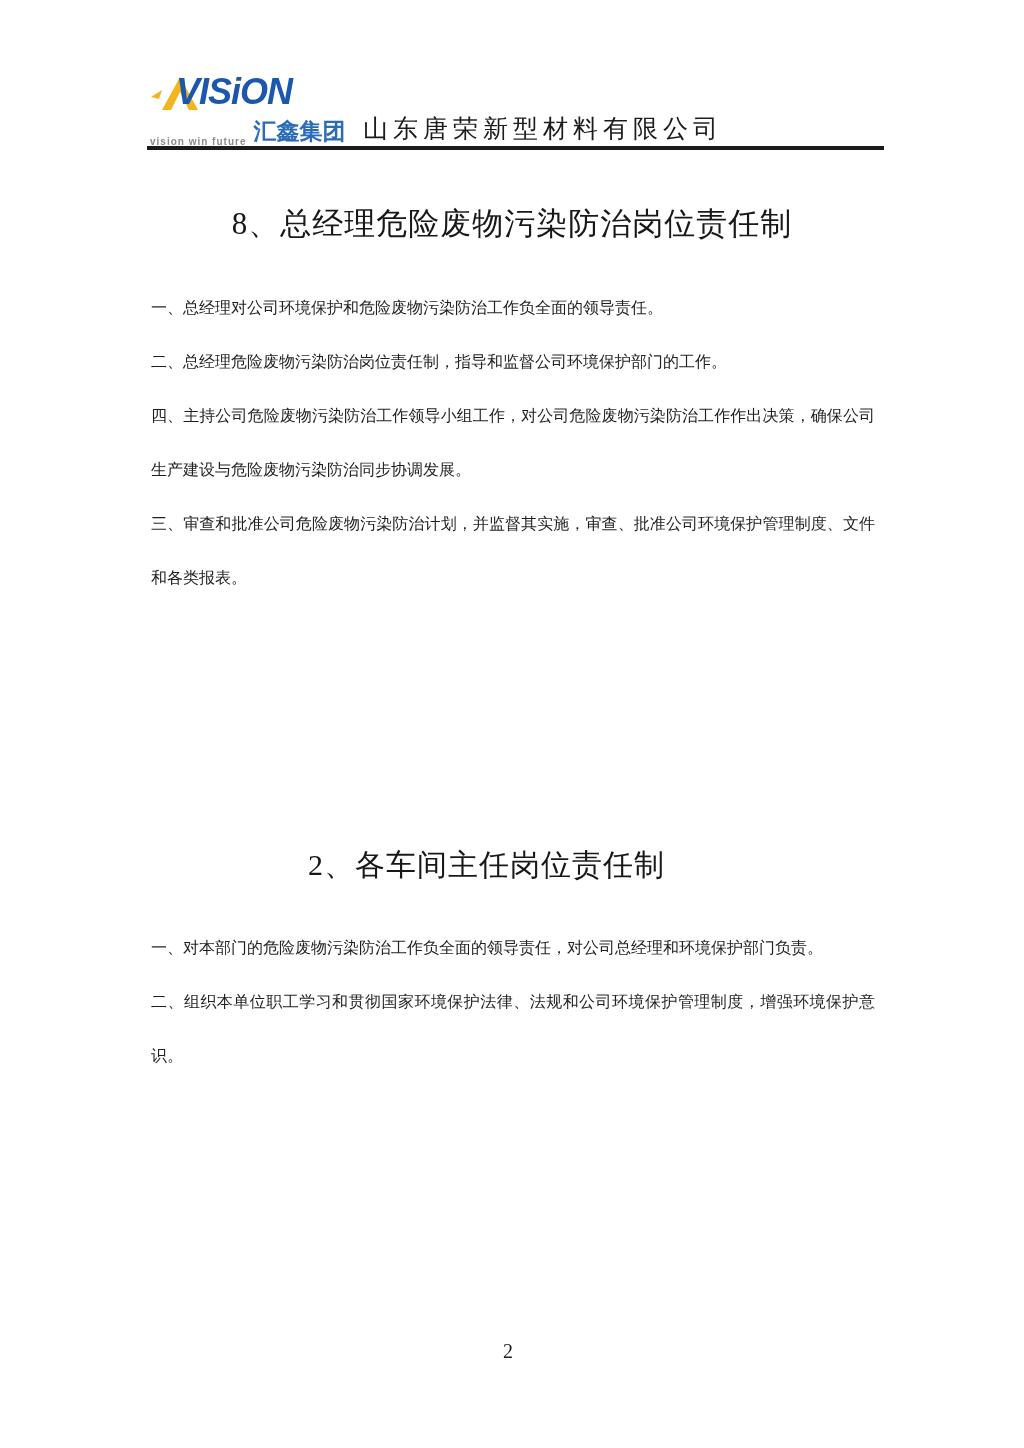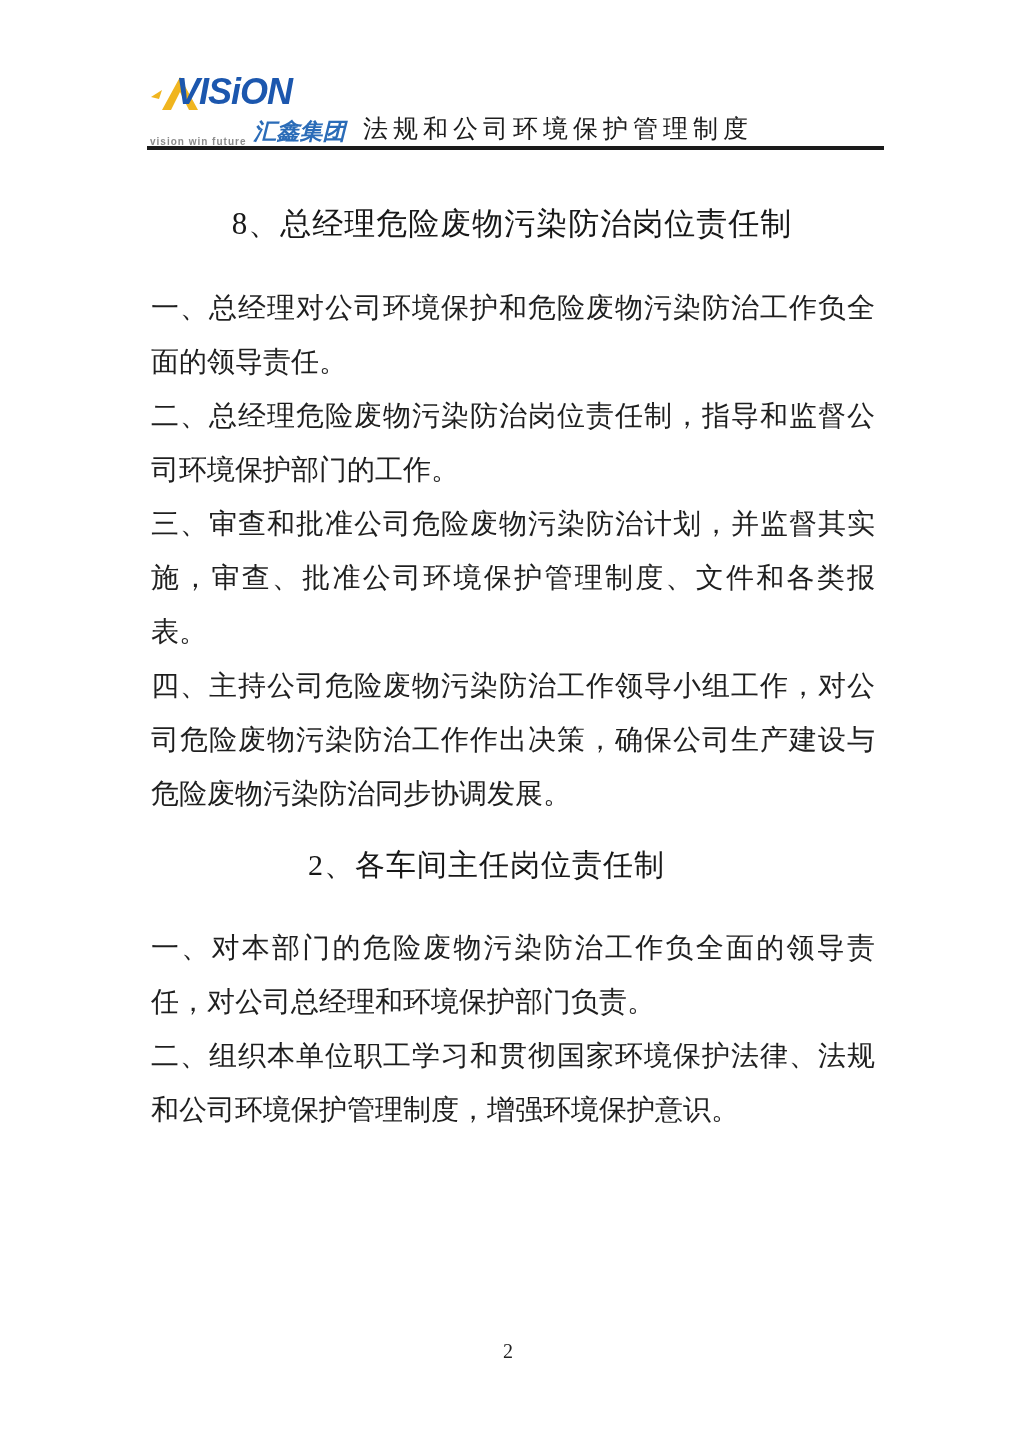--- a/index.html
+++ b/index.html
@@ -52,21 +52,20 @@
   .tagline {
     font-family: "Liberation Sans", sans-serif;
     font-size: 10px;
     font-weight: 700;
     color: #8c8c8c;
     letter-spacing: 1px;
     vertical-align: bottom;
   }
   .group-name {
     font-family: "Liberation Sans", sans-serif;
-    font-style: italic;
     font-weight: 800;
     font-size: 23px;
     color: #2b6cb8;
     margin-left: 3px;
     vertical-align: bottom;
     text-shadow: 0 0 1px #ffffff;
   }
   .company-name {
     position: absolute;
     left: 363px;
@@ -103,21 +102,21 @@
   .title-2 {
     left: 274px;
     top: 845px;
     font-size: 30px;
     margin-left: 34px;
   }
   .body-block {
     position: absolute;
     left: 151px;
     width: 724px;
-    font-size: 28px;
+    font-size: 16px;
     line-height: 54px;
     text-align: justify;
     color: #1f1f1f;
   }
   .body-1 { top: 281px; }
   .body-2 { top: 921px; }
   .body-block p { margin: 0; }
   .page-number {
     position: absolute;
     left: 0;
@@ -140,30 +139,30 @@
           <polygon points="1,23 12,16 9,25" fill="#f0b51f"></polygon>
           <polygon points="12,36 30,3 48,36 39,36 30,18 21,36" fill="#f0b51f"></polygon>
         </svg>
         <span class="brand">VISiON</span>
       </div>
       <div class="logo-bottom">
         <span class="tagline">vision win future</span>
         <span class="group-name">汇鑫集团</span>
       </div>
     </div>
-    <div class="company-name">法规和公司环境保护管理制度</div>
+    <div class="company-name">山东唐荣新型材料有限公司</div>
     <div class="header-rule"></div>
   </div>
 
   <h1 class="sec-title title-1">8、总经理危险废物污染防治岗位责任制</h1>
   <div class="body-block body-1">
     <p>一、总经理对公司环境保护和危险废物污染防治工作负全面的领导责任。</p>
     <p>二、总经理危险废物污染防治岗位责任制，指导和监督公司环境保护部门的工作。</p>
+    <p>四、主持公司危险废物污染防治工作领导小组工作，对公司危险废物污染防治工作作出决策，确保公司生产建设与危险废物污染防治同步协调发展。</p>
     <p>三、审查和批准公司危险废物污染防治计划，并监督其实施，审查、批准公司环境保护管理制度、文件和各类报表。</p>
-    <p>四、主持公司危险废物污染防治工作领导小组工作，对公司危险废物污染防治工作作出决策，确保公司生产建设与危险废物污染防治同步协调发展。</p>
   </div>
 
   <h1 class="sec-title title-2">2、各车间主任岗位责任制</h1>
   <div class="body-block body-2">
     <p>一、对本部门的危险废物污染防治工作负全面的领导责任，对公司总经理和环境保护部门负责。</p>
     <p>二、组织本单位职工学习和贯彻国家环境保护法律、法规和公司环境保护管理制度，增强环境保护意识。</p>
   </div>
 
   <div class="page-number">2</div>
 

